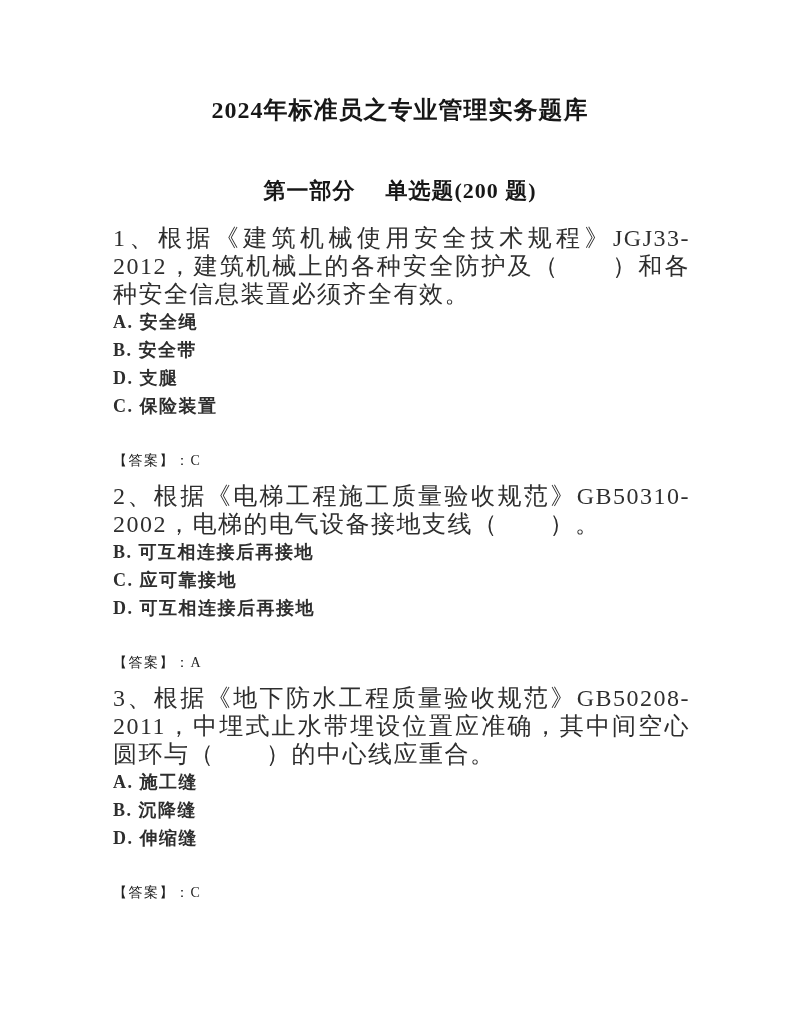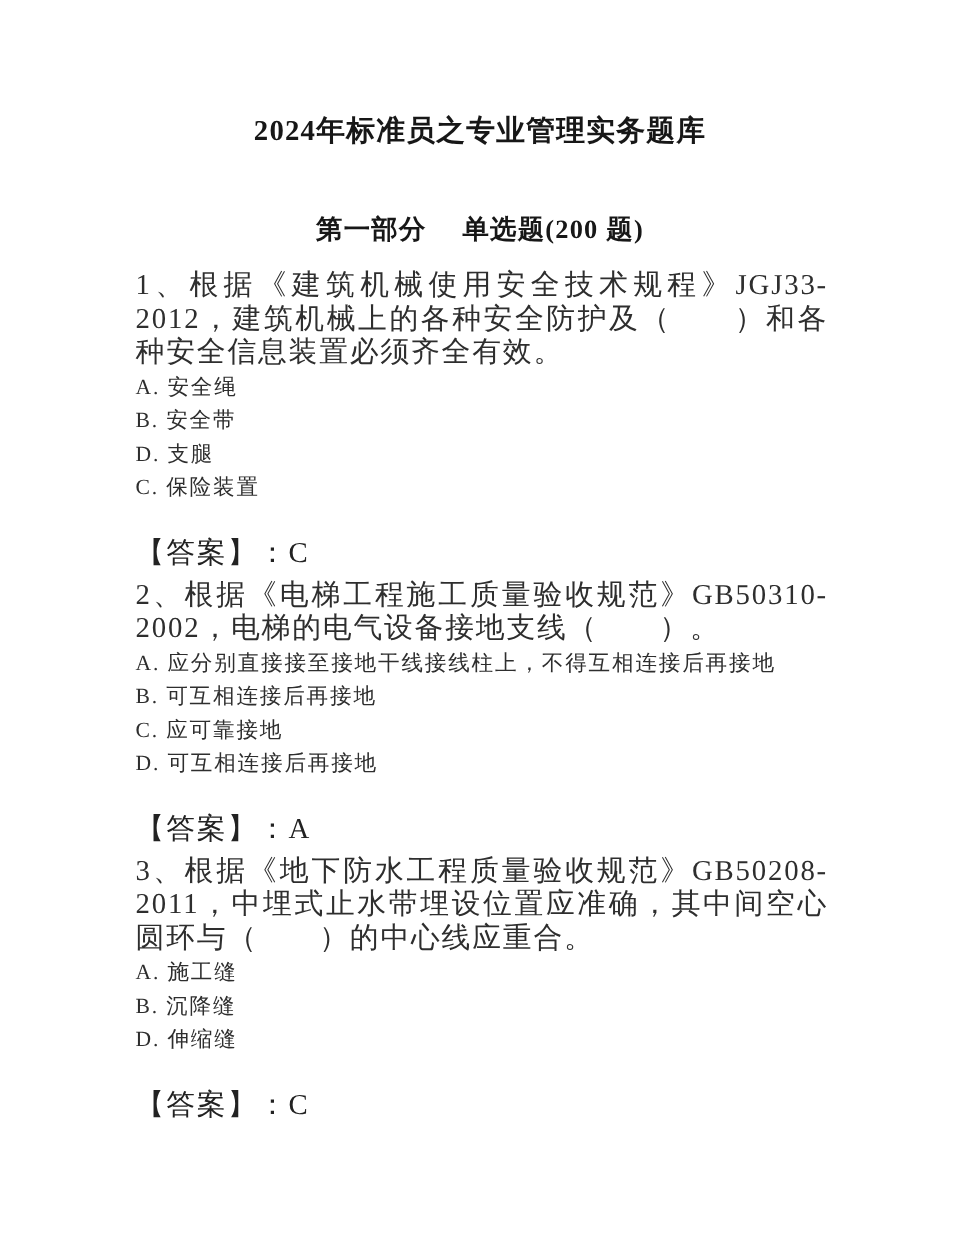--- a/index.html
+++ b/index.html
@@ -55,24 +55,25 @@
     text-align: justify;
     color: #2e2e2e;
   }
   .option {
     margin: 0;
     font-size: 18px;
     line-height: 28px;
     letter-spacing: 1.5px;
     color: #2e2e2e;
     white-space: nowrap;
+    font-weight: bold;
   }
   .answer {
     margin: 27px 0 0 0;
-    font-size: 24px;
+    font-size: 14px;
     line-height: 28px;
     letter-spacing: 1.5px;
     color: #222222;
   }
 </style>
 </head>
 <body>
 
 <div class="page">
 
@@ -88,21 +89,20 @@
       <p class="stem">1、根据《建筑机械使用安全技术规程》JGJ33-2012，建筑机械上的各种安全防护及（　　）和各种安全信息装置必须齐全有效。</p>
       <div class="option">A. 安全绳</div>
       <div class="option">B. 安全带</div>
       <div class="option">D. 支腿</div>
       <div class="option">C. 保险装置</div>
       <p class="answer">【答案】：C</p>
     </section>
 
     <section class="question">
       <p class="stem">2、根据《电梯工程施工质量验收规范》GB50310-2002，电梯的电气设备接地支线（　　）。</p>
-      <div class="option">A. 应分别直接接至接地干线接线柱上，不得互相连接后再接地</div>
       <div class="option">B. 可互相连接后再接地</div>
       <div class="option">C. 应可靠接地</div>
       <div class="option">D. 可互相连接后再接地</div>
       <p class="answer">【答案】：A</p>
     </section>
 
     <section class="question">
       <p class="stem">3、根据《地下防水工程质量验收规范》GB50208-2011，中埋式止水带埋设位置应准确，其中间空心圆环与（　　）的中心线应重合。</p>
       <div class="option">A. 施工缝</div>
       <div class="option">B. 沉降缝</div>

